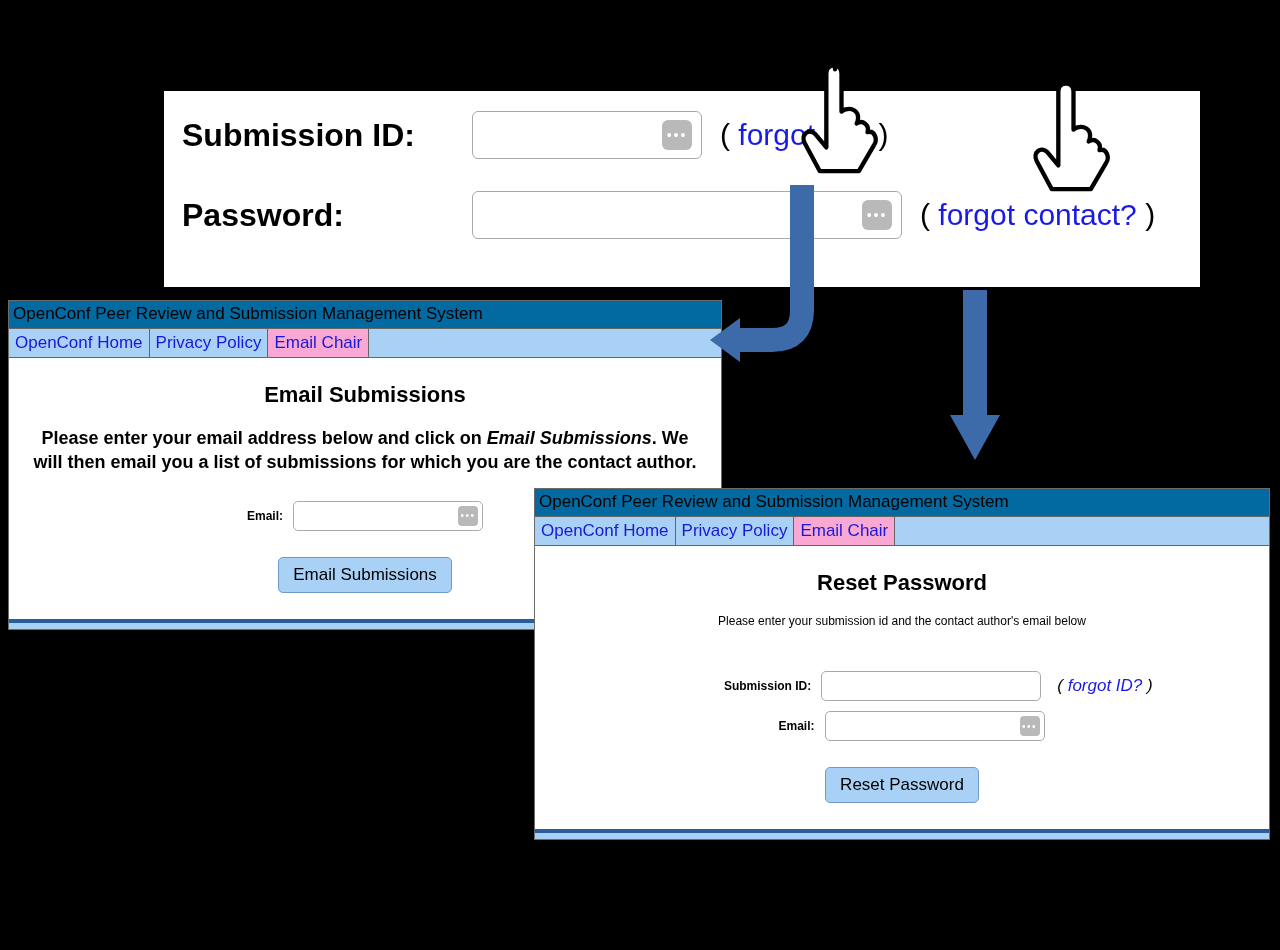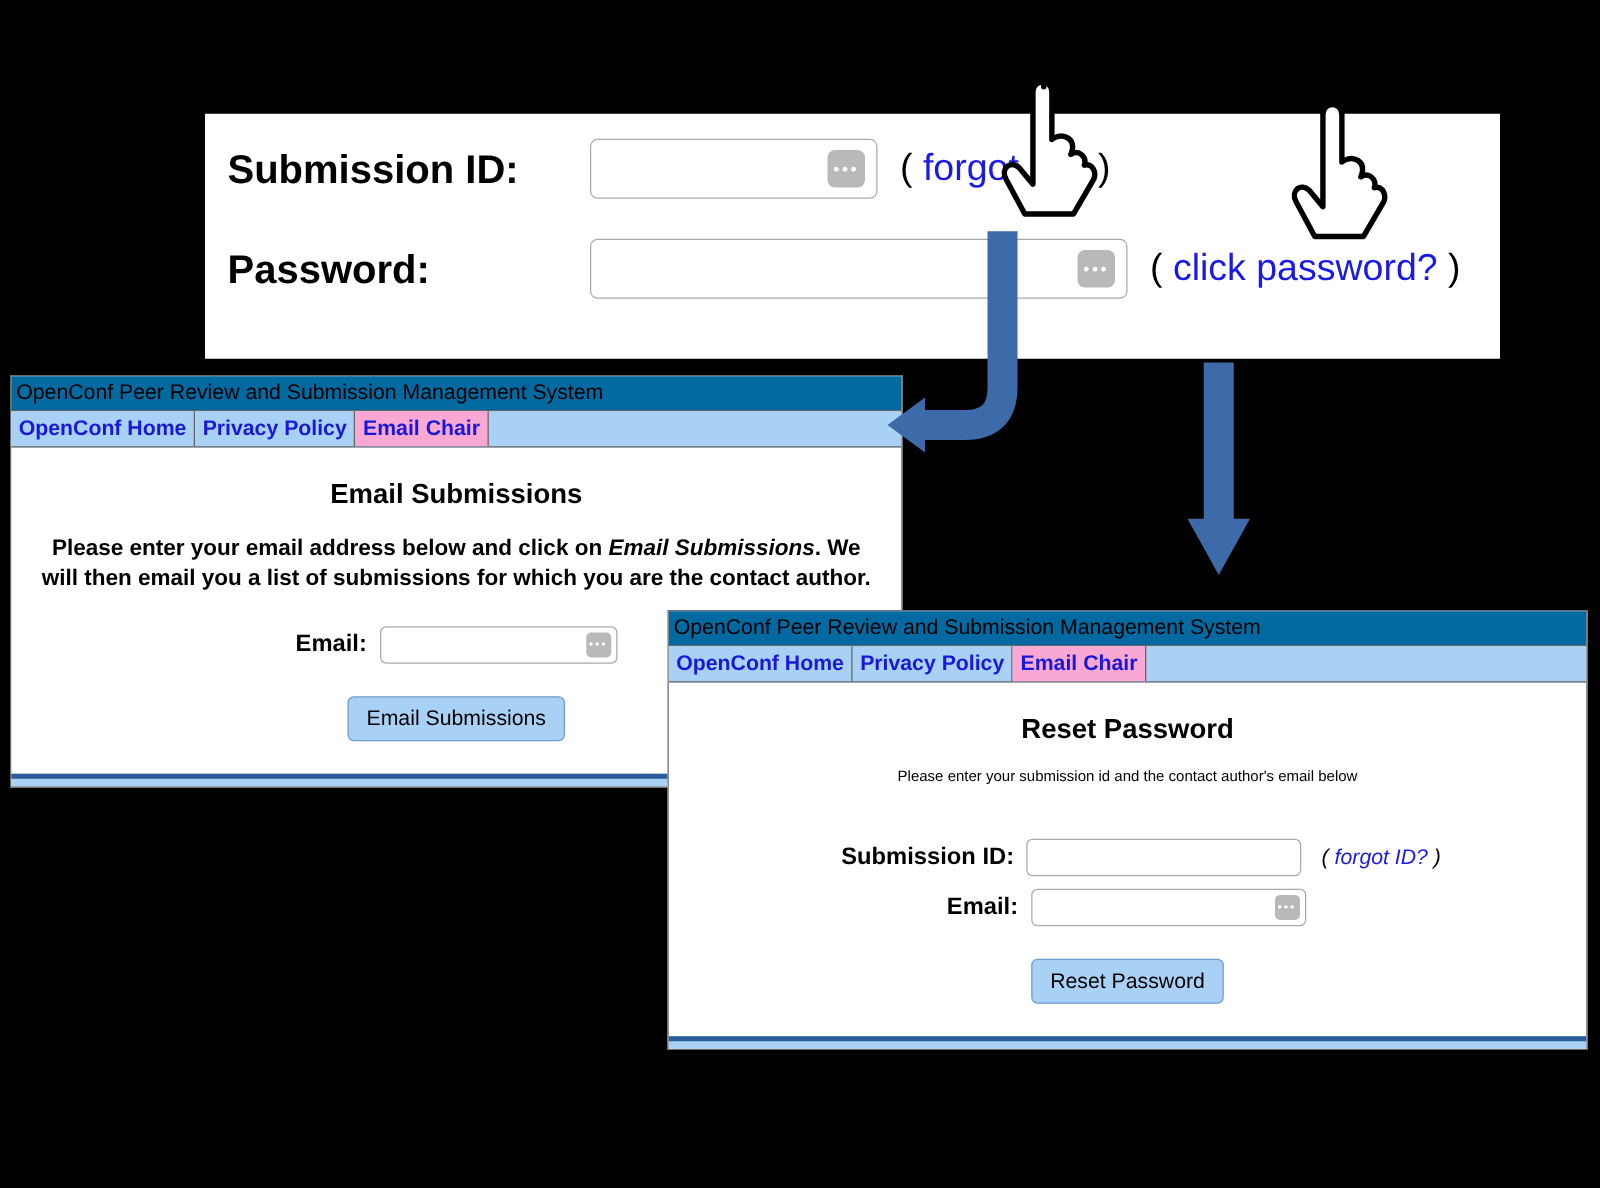--- a/index.html
+++ b/index.html
@@ -75,36 +75,36 @@
     font-size: 17px;
     padding: 3px 4px 4px 4px;
   }
   .oc-nav {
     background: #a9d1f5;
     display: flex;
     border-bottom: 1px solid #666;
   }
   .oc-nav a {
     color: #1818d8;
-    font-weight: 700;
+    font-weight: 400;
     text-decoration: none;
     font-size: 17px;
     padding: 4px 6px;
     border-right: 1px solid #666;
   }
   .oc-body { padding: 24px 18px 26px 18px; text-align:center;}
   .oc-h {
     font-weight: 700;
     font-size: 22px;
     margin-bottom: 18px;
   }
   .oc-instr { font-size: 18px; font-weight:700; margin-bottom: 26px; line-height:1.35;}
   .oc-instr2 { font-size: 12px; font-weight:400; margin-bottom: 43px;}
   .frow { display:flex; justify-content:center; align-items:center; gap:10px; margin-bottom:10px;}
-  .flabel { font-weight:700; font-size:19px; text-align:right; width:160px;}
+  .flabel { font-weight:700; font-size:12px; text-align:right; width:160px;}
   .sm-input { height:30px; width:190px; border:1px solid #aaa; border-radius:5px; padding:0 32px 0 6px;}
   .sm-wrap{position:relative; display:inline-block;}
   .sm-key {position:absolute; right:5px; top:50%; transform:translateY(-50%); width:20px;height:20px;border-radius:4px;background:#b9b9b9; display:flex;align-items:center;justify-content:center;}
   .sm-key span{color:#fff; font-size:10px; letter-spacing:1.5px;}
   .btn {
     background:#a9d1f5;
     border:1px solid #6d9cc9;
     border-radius:5px;
     padding:7px 14px;
     font-size:17px;
@@ -139,21 +139,21 @@
     <span class="aux">( <a href="#">forgot ID?</a> )</span>
   </div>
   <div class="signin-row" style="margin-bottom:0;">
     <div class="signin-label">Password:</div>
     <div class="input-wrap">
       <input type="password" class="signin-input pw-input" style="">
       <div class="key-icon">
           <span>•••</span>
         </div>
     </div>
-    <span class="aux">( <a href="#">click password?</a> )</span>
+    <span class="aux">( <a href="#">forgot contact?</a> )</span>
   </div>
 </div>
 
 <svg class="hand" style="left:780px; top:52px;" viewBox="0 0 100 120">
   <path d="M42 20 C42 10 56 10 56 20 L56 55 C56 55 62 50 68 54 C74 58 70 66 70 66 C76 62 82 68 80 74 C86 72 90 80 86 86 L72 110 L36 110 L22 84 C18 76 26 70 32 76 L42 88 Z" fill="#fff" stroke="#000" stroke-width="4" stroke-linejoin="round"></path>
   <path d="M20 20 l10 10 M80 20 l-10 10 M50 6 l0 10" stroke="#000" stroke-width="4" fill="none" stroke-linecap="round"></path>
 </svg>
 <svg class="hand" style="left:1012px; top:70px;" viewBox="0 0 100 120">
   <path d="M42 20 C42 10 56 10 56 20 L56 55 C56 55 62 50 68 54 C74 58 70 66 70 66 C76 62 82 68 80 74 C86 72 90 80 86 86 L72 110 L36 110 L22 84 C18 76 26 70 32 76 L42 88 Z" fill="#fff" stroke="#000" stroke-width="4" stroke-linejoin="round"></path>
 </svg>

